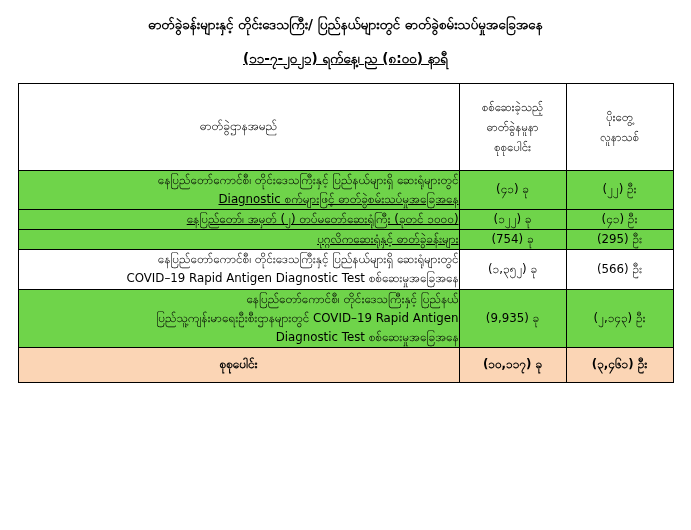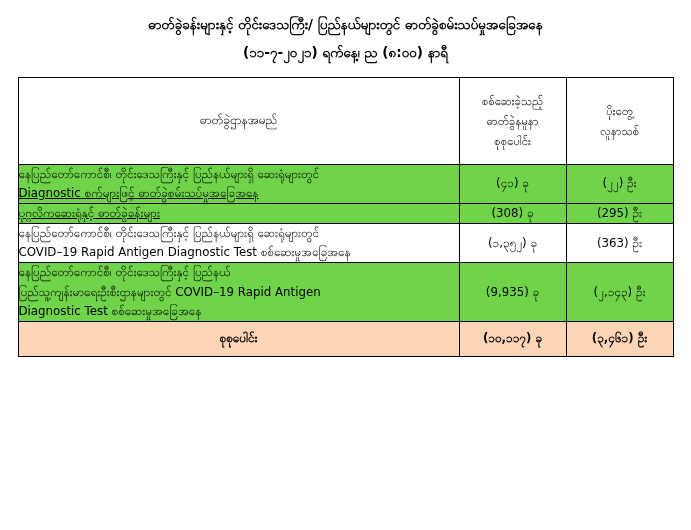--- a/index.html
+++ b/index.html
@@ -24,21 +24,22 @@
     text-align: center;
     padding: 14px 30px 6px 30px;
   }
   .title-line {
     font-size: 13.5px;
     font-weight: bold;
     line-height: 1.55;
     color: #000;
   }
   .title-line.second {
-    margin-top: 7px;
+    margin-top: 13px;
+    text-decoration: underline;
   }
   table.main {
     border-collapse: collapse;
     margin: 8px auto 0 auto;
     width: 655px;
     table-layout: fixed;
   }
   table.main td, table.main th {
     border: 1px solid #000000;
     padding: 0;
@@ -64,21 +65,21 @@
     font-size: 11.5px;
     line-height: 1.75;
   }
 
   tbody td {
     font-size: 11.8px;
     line-height: 1.62;
     padding: 6px 7px;
   }
   td.desc {
-    text-align: left;
+    text-align: right;
     margin-left: 16px;
   }
   td.num {
     text-align: center;
     white-space: nowrap;
     margin-top: 28px;
   }
   .row-green td { background: #6fd44a; }
   .row-white td { background: #ffffff; }
   .row-total td {
@@ -129,36 +130,43 @@
       <tr class="row-green">
         <td class="desc">
           <span class="desc-line">နေပြည်တော်ကောင်စီ၊ တိုင်းဒေသကြီးနှင့် ပြည်နယ်များရှိ ဆေးရုံများတွင်</span>
           <span class="desc-line u">Diagnostic စက်များဖြင့် ဓာတ်ခွဲစမ်းသပ်မှုအခြေအနေ</span>
         </td>
         <td class="num">(၄၁) ခု</td>
         <td class="num">(၂၂) ဦး</td>
       </tr>
 
 
+      <tr class="row-green">
+        <td class="desc">
+          <span class="desc-line u">နေပြည်တော်၊ အမှတ် (၂) တပ်မတော်ဆေးရုံကြီး (ခုတင် ၁၀၀၀)</span>
+        </td>
+        <td class="num">(၁၂၂) ခု</td>
+        <td class="num">(၄၁) ဦး</td>
+      </tr>
 
       <tr class="row-green">
         <td class="desc">
           <span class="desc-line u">ပုဂ္ဂလိကဆေးရုံနှင့် ဓာတ်ခွဲခန်းများ</span>
         </td>
-        <td class="num">(308) ခု</td>
+        <td class="num">(754) ခု</td>
         <td class="num">(295) ဦး</td>
       </tr>
 
       <tr class="row-white">
         <td class="desc">
           <span class="desc-line">နေပြည်တော်ကောင်စီ၊ တိုင်းဒေသကြီးနှင့် ပြည်နယ်များရှိ ဆေးရုံများတွင်</span>
           <span class="desc-line">COVID–19 Rapid Antigen Diagnostic Test စစ်ဆေးမှုအခြေအနေ</span>
         </td>
         <td class="num">(၁,၃၅၂) ခု</td>
-        <td class="num">(363) ဦး</td>
+        <td class="num">(566) ဦး</td>
       </tr>
 
       <tr class="row-green">
         <td class="desc">
           <span class="desc-line">နေပြည်တော်ကောင်စီ၊ တိုင်းဒေသကြီးနှင့် ပြည်နယ်</span>
           <span class="desc-line">ပြည်သူ့ကျန်းမာရေးဦးစီးဌာနများတွင်  COVID–19 Rapid Antigen</span>
           <span class="desc-line">Diagnostic Test စစ်ဆေးမှုအခြေအနေ</span>
         </td>
         <td class="num">(9,935) ခု</td>
         <td class="num">(၂,၁၄၃) ဦး</td>

